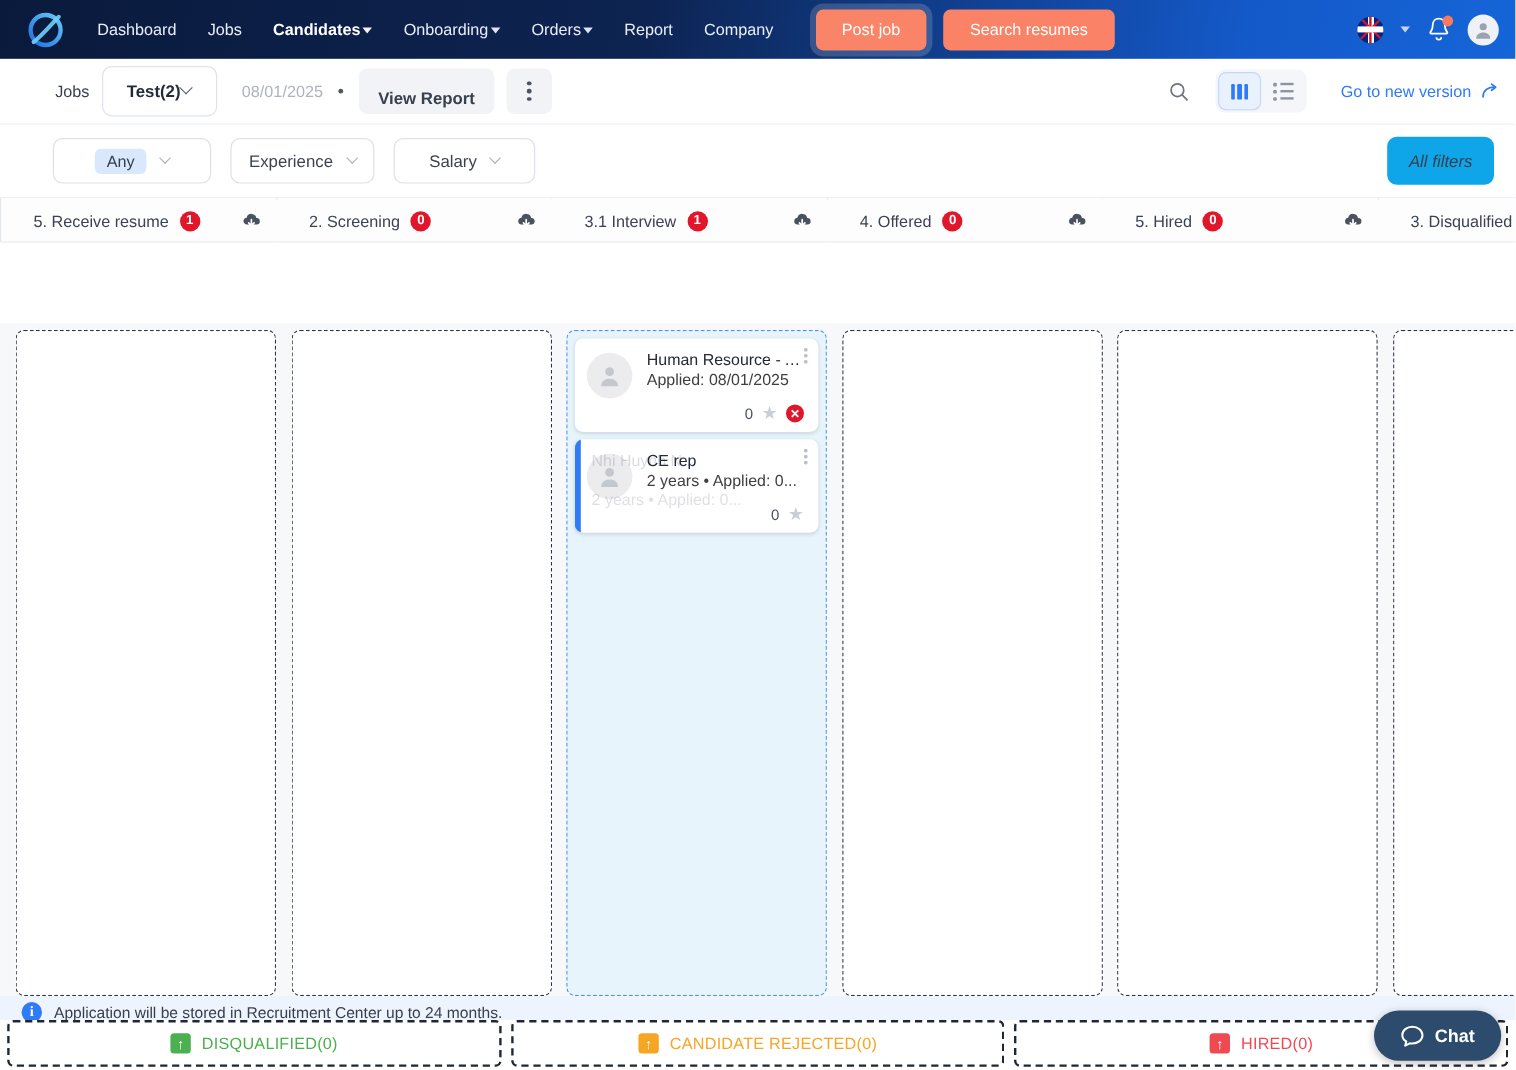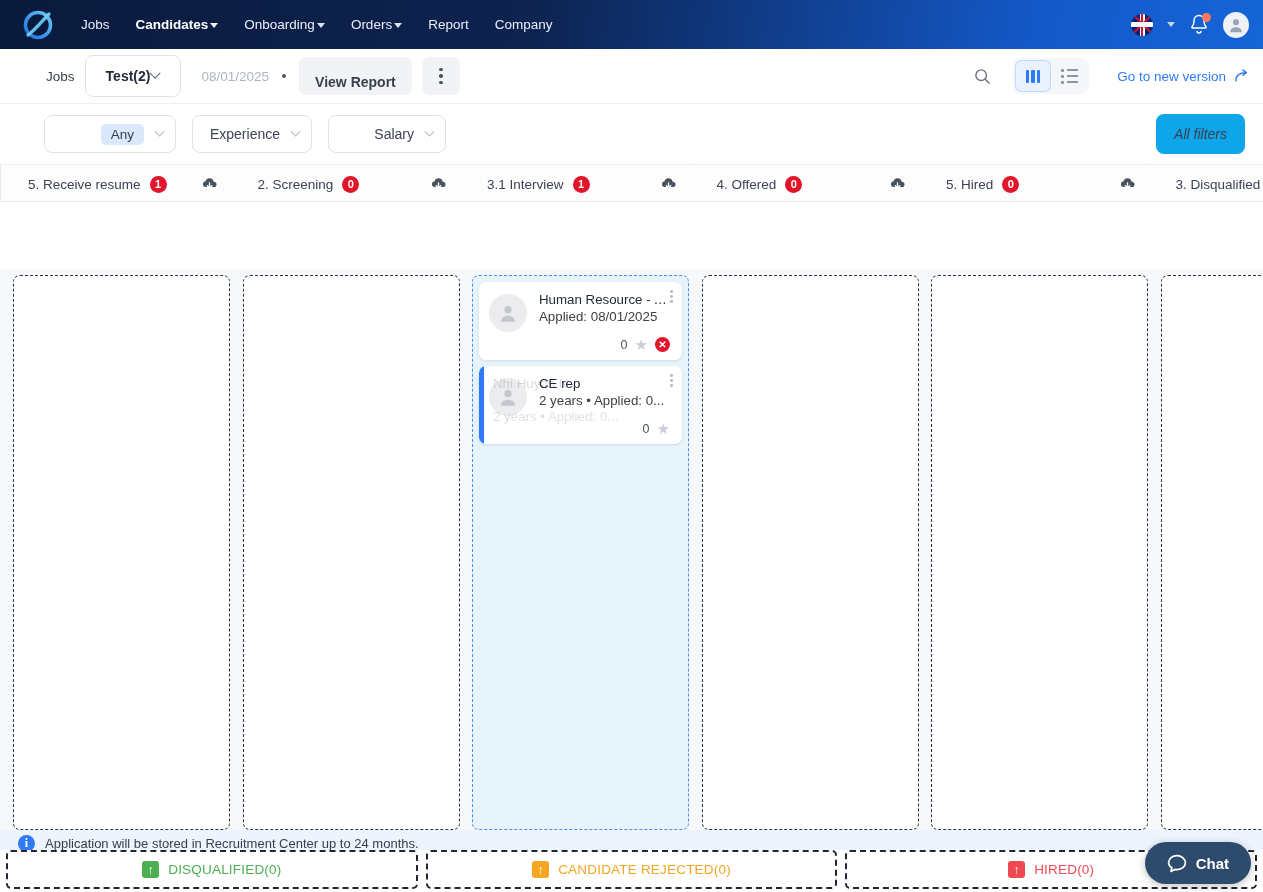--- a/index.html
+++ b/index.html
@@ -133,21 +133,21 @@
   }
 
   
   .filters {
     height: 60px; display: flex; align-items: center; padding: 0 18px 0 44px;
     background: #fff; position: relative; z-index: 15;
   }
   .filt {
     height: 38px; border: 1px solid #dde1e7; border-radius: 8px; background: #fff;
     display: flex; align-items: center; padding: 0 12px; margin-right: 16px;
-    font-size: 14px; color: #3b4352; cursor: pointer; justify-content: flex-end;
+    font-size: 14px; color: #3b4352; cursor: pointer; justify-content: center;
   }
   .filt .chev-thin2 {
     width: 7px; height: 7px; border-right: 1.5px solid #aeb5c0; border-bottom: 1.5px solid #aeb5c0;
     transform: rotate(45deg) translate(-2px,-2px); margin-left: 12px;
   }
   .chip-any {
     background: #d9e8fd; color: #37404f; border-radius: 5px; padding: 3px 10px;
     font-size: 13.5px;
   }
   .filt.w1 { width: 132px; }
@@ -279,40 +279,47 @@
           <stop offset="0" stop-color="#1e6fe0"></stop>
             <stop offset="1" stop-color="#67c8f7"></stop>
         </linearGradient>
       </defs>
       <circle cx="17" cy="17" r="12.5" fill="none" stroke="url(#lg)" stroke-width="3.6"></circle>
       <path d="M7 27 C14 22 22 12 28 6" fill="none" stroke="#6fd0fa" stroke-width="3.4" stroke-linecap="round" opacity=".9"></path>
     </svg>
   </div>
   <div class="nav-links">
     <div class="nav-link">
+        <span>Dashboard</span>
+      </div>
+    <div class="nav-link">
         <span>Jobs</span>
       </div>
     <div class="nav-link active">
         <span>Candidates</span>
         <i class="caret-down"></i>
       </div>
     <div class="nav-link">
         <span>Onboarding</span>
         <i class="caret-down"></i>
       </div>
     <div class="nav-link">
         <span>Orders</span>
         <i class="caret-down"></i>
       </div>
     <div class="nav-link">
         <span>Report</span>
       </div>
     <div class="nav-link">
         <span>Company</span>
       </div>
+  </div>
+  <div class="nav-actions">
+    <button class="btn-orange focused">Post job</button>
+    <button class="btn-orange">Search resumes</button>
   </div>
   <div class="nav-right">
     <div class="flag">
         <i class="d1"></i>
         <i class="d2"></i>
         <i class="v"></i>
         <i class="h"></i>
       </div>
     <i class="chev-sm"></i>
     <div class="bell">

